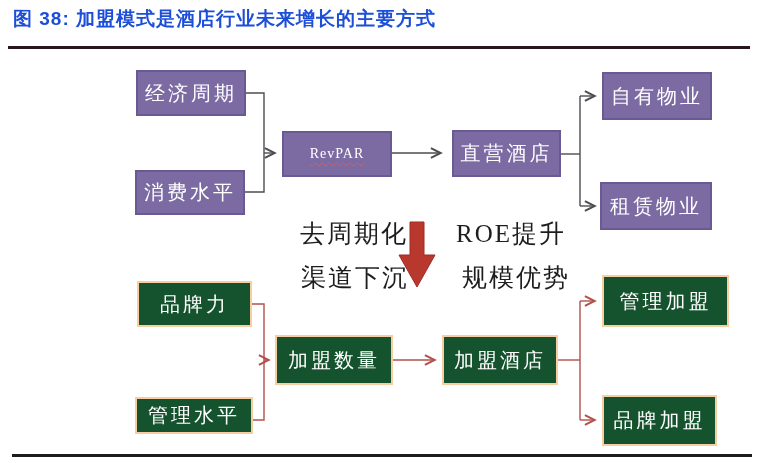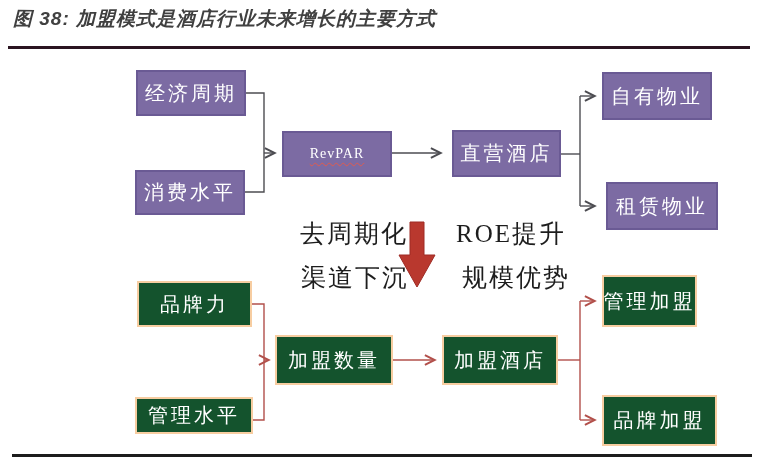--- a/index.html
+++ b/index.html
@@ -6,23 +6,22 @@
   .canvas{
     position:relative;
     width:757px;height:463px;
     background:#ffffff;
     overflow:hidden;
     font-family:"Liberation Sans", sans-serif;
   }
   .fig-title{
     position:absolute;left:13px;top:6px;
     font-size:19px;font-weight:bold;
-    color:#404040;letter-spacing:1px;
+    color:#1d4ed8;letter-spacing:1px;
     white-space:nowrap;
-    font-style:italic;
   }
   .title-rule{
     position:absolute;left:8px;top:46px;
     width:742px;height:3px;background:#2a1420;
   }
   .bottom-rule{
     position:absolute;left:12px;top:454px;
     width:740px;height:3px;background:#1c1c1c;
   }
   .node{
@@ -114,21 +113,21 @@
   </div>
 
   <div class="node pbox" style="left:452px;top:130px;width:109px;height:47px;">
     <span>直营酒店</span>
   </div>
 
   <div class="node pbox" style="left:602px;top:72px;width:110px;height:48px;">
     <span>自有物业</span>
   </div>
 
-  <div class="node pbox" style="left:600px;top:182px;width:112px;height:48px;margin-left:6px;">
+  <div class="node pbox" style="left:600px;top:182px;width:112px;height:48px;">
     <span>租赁物业</span>
   </div>
 
   <div class="annot" style="left:300px;top:217px;">去周期化</div>
   <div class="annot" style="left:456px;top:217px;">ROE提升</div>
   <div class="annot" style="left:301px;top:261px;">渠道下沉</div>
   <div class="annot" style="left:462px;top:261px;">规模优势</div>
 
   <div class="node obox" style="left:137px;top:281px;width:115px;height:46px;">
     <span>品牌力</span>
@@ -139,21 +138,21 @@
   </div>
 
   <div class="node obox" style="left:275px;top:335px;width:118px;height:50px;">
     <span>加盟数量</span>
   </div>
 
   <div class="node obox" style="left:442px;top:335px;width:116px;height:50px;">
     <span>加盟酒店</span>
   </div>
 
-  <div class="node obox" style="left:602px;top:275px;width:95px;height:52px;">
+  <div class="node obox" style="left:602px;top:275px;width:127px;height:52px;">
     <span>管理加盟</span>
   </div>
 
   <div class="node obox" style="left:602px;top:395px;width:115px;height:51px;">
     <span>品牌加盟</span>
   </div>
 
   <div class="bottom-rule"></div>
 
 </div>

